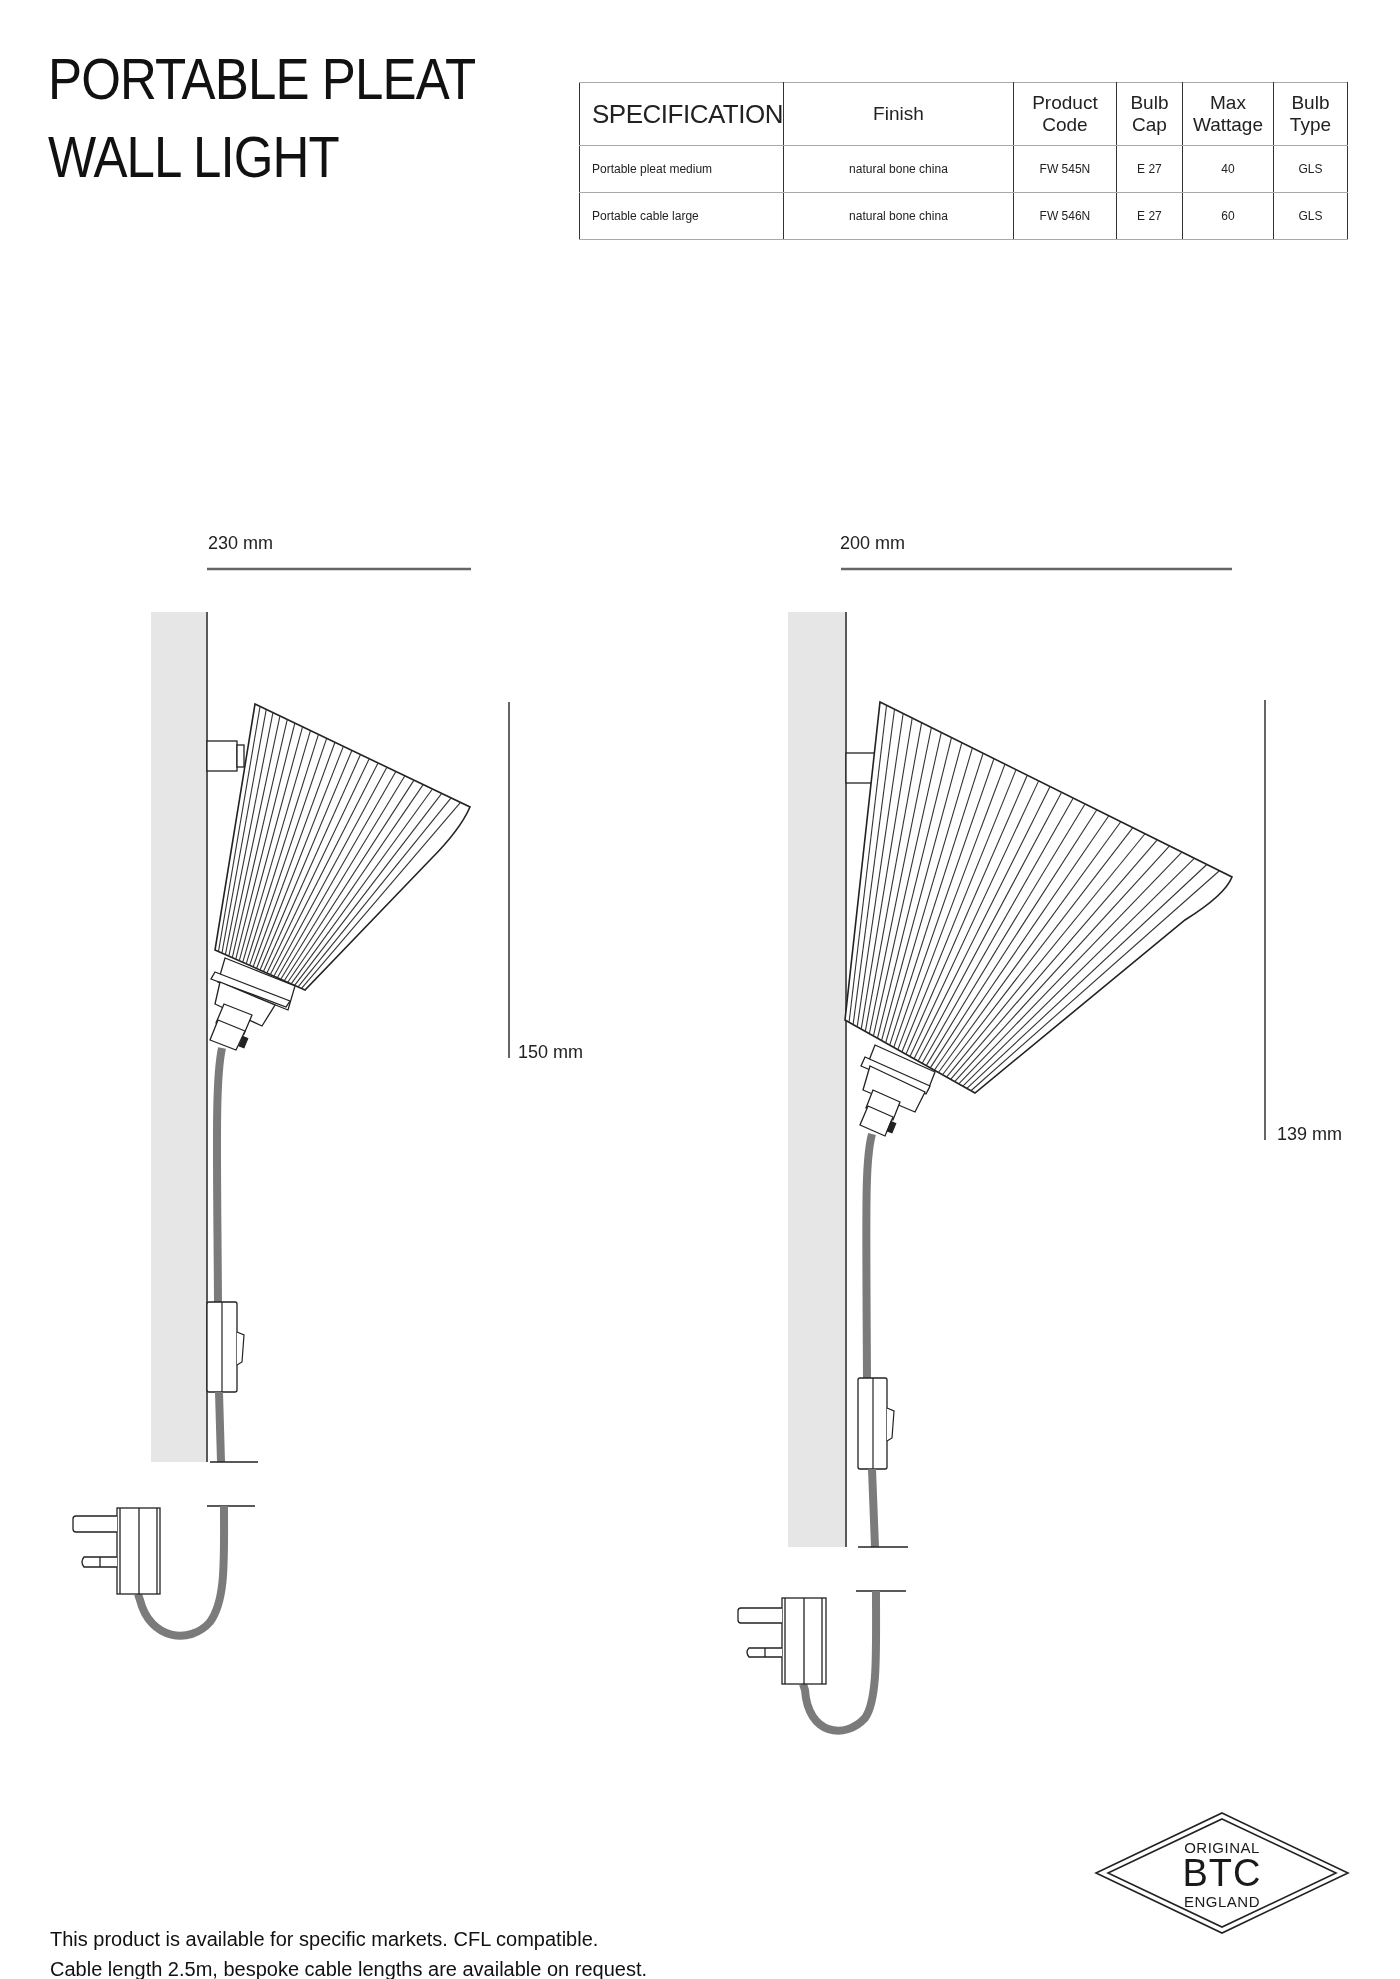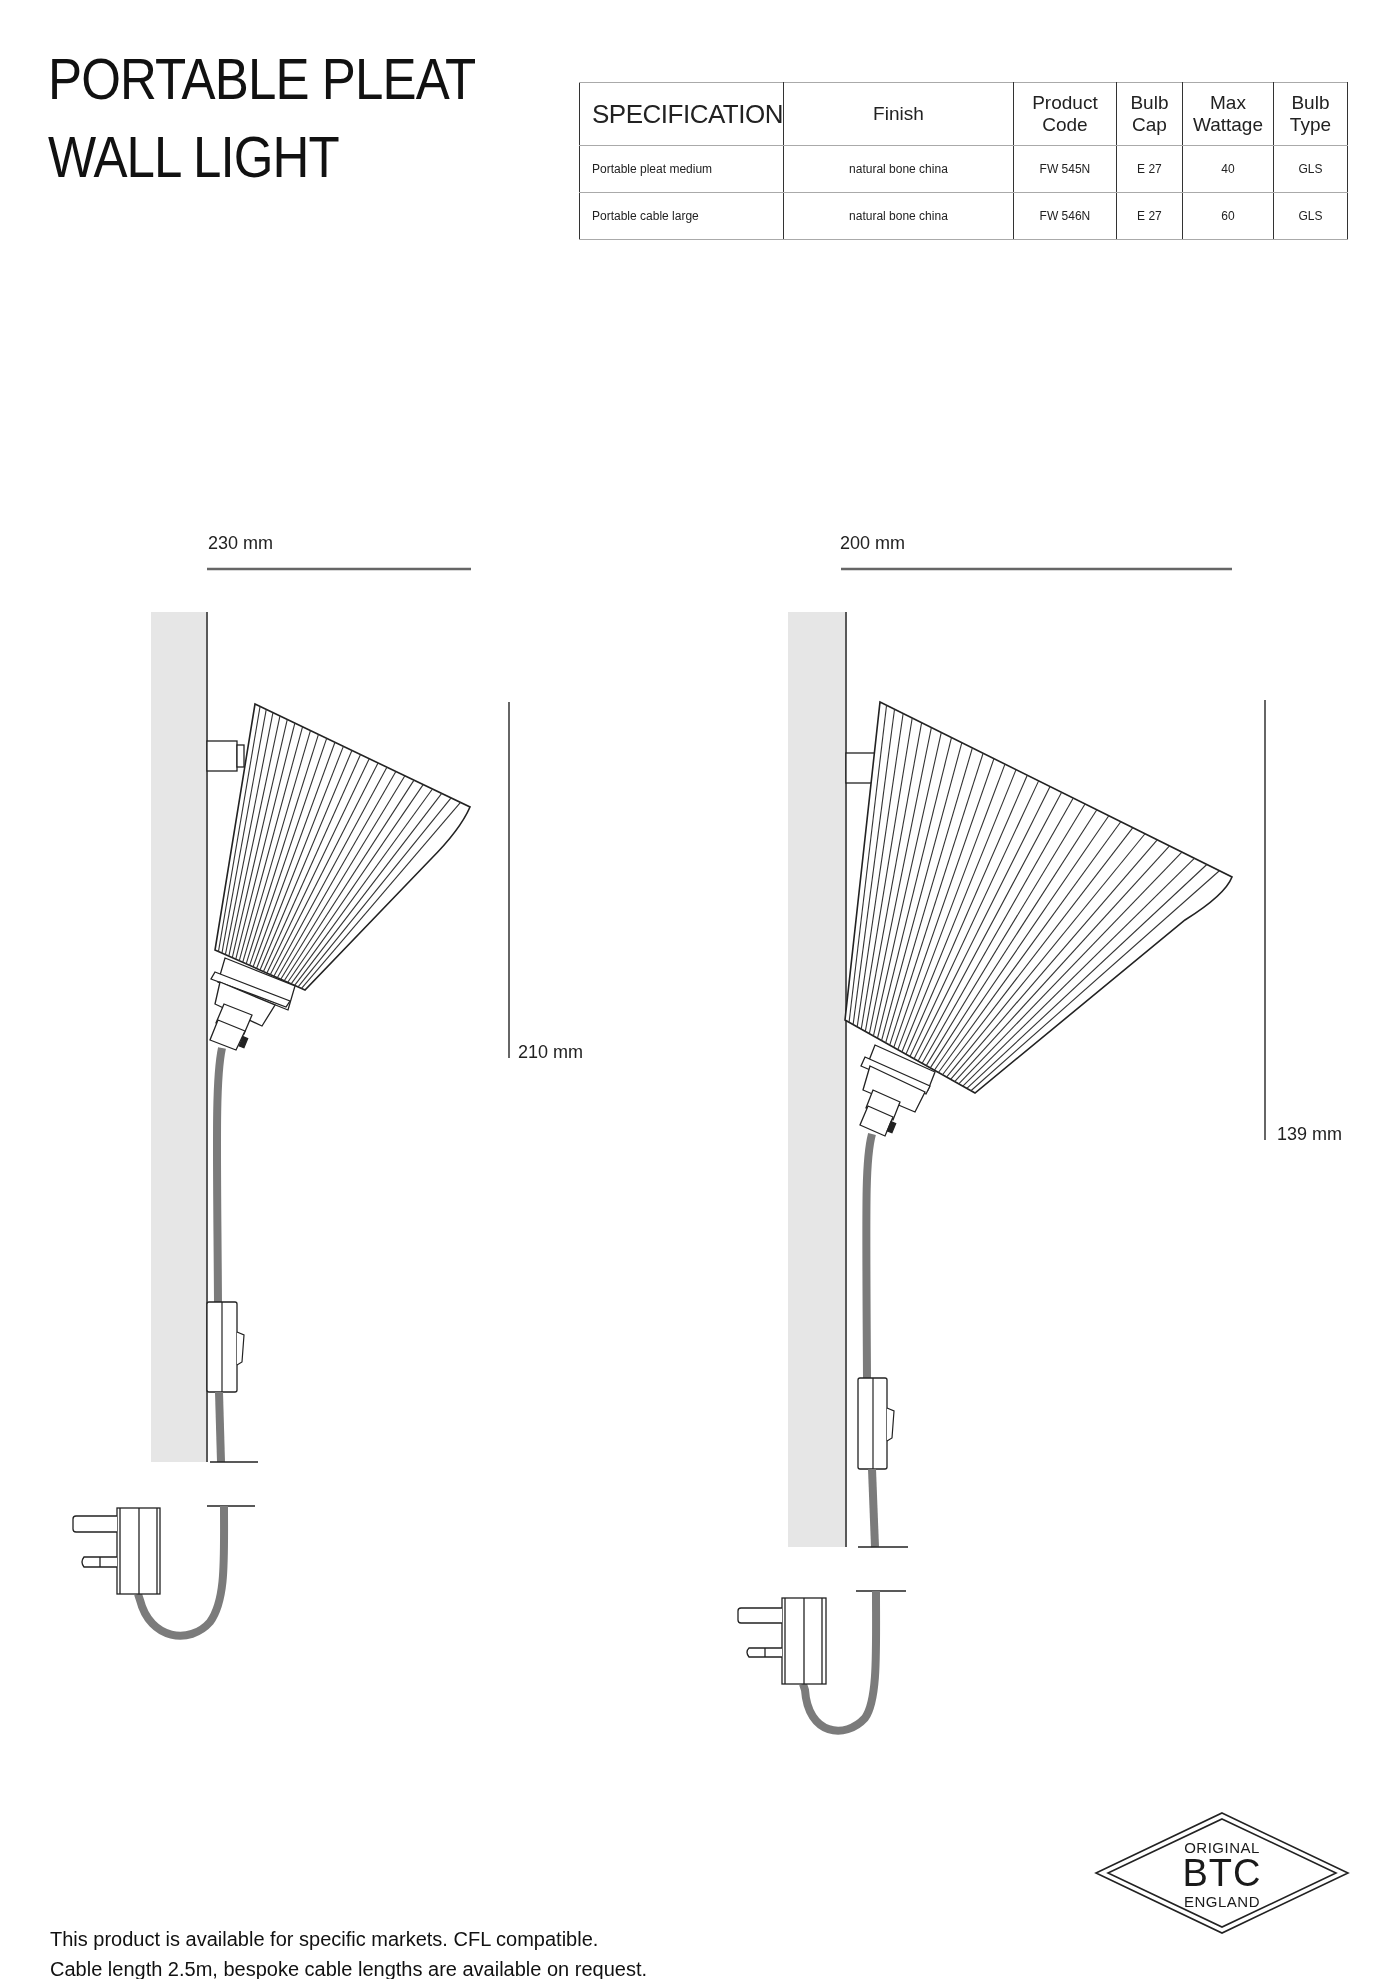--- a/index.html
+++ b/index.html
@@ -210,21 +210,21 @@
       <line x1="804" y1="1598" x2="804" y2="1684"></line>
       <line x1="822" y1="1598" x2="822" y2="1684"></line>
       <path d="M782,1608 L741,1608 Q738,1608 738,1611 L738,1620 Q738,1623 741,1623 L782,1623"></path>
       <path d="M782,1648 L749,1648 Q745,1652 749,1657 L782,1657"></path>
       <line x1="765" y1="1648" x2="765" y2="1657"></line>
     </g>
   </g>
 </svg>
 
 <div class="dim-label" style="left:208px; top:533px;">230 mm</div>
-<div class="dim-label" style="left:518px; top:1042px;">210 mm</div>
+<div class="dim-label" style="left:518px; top:1042px;">150 mm</div>
 <div class="dim-label" style="left:840px; top:533px;">200 mm</div>
 <div class="dim-label" style="left:1277px; top:1124px;">139 mm</div>
 
 <div class="footer">
   <div>This product is available for specific markets. CFL compatible.</div>
   <div>Cable length 2.5m, bespoke cable lengths are available on request.</div>
 </div>
 
 <div class="logo">
   <svg width="256" height="124" viewBox="0 0 256 124">

